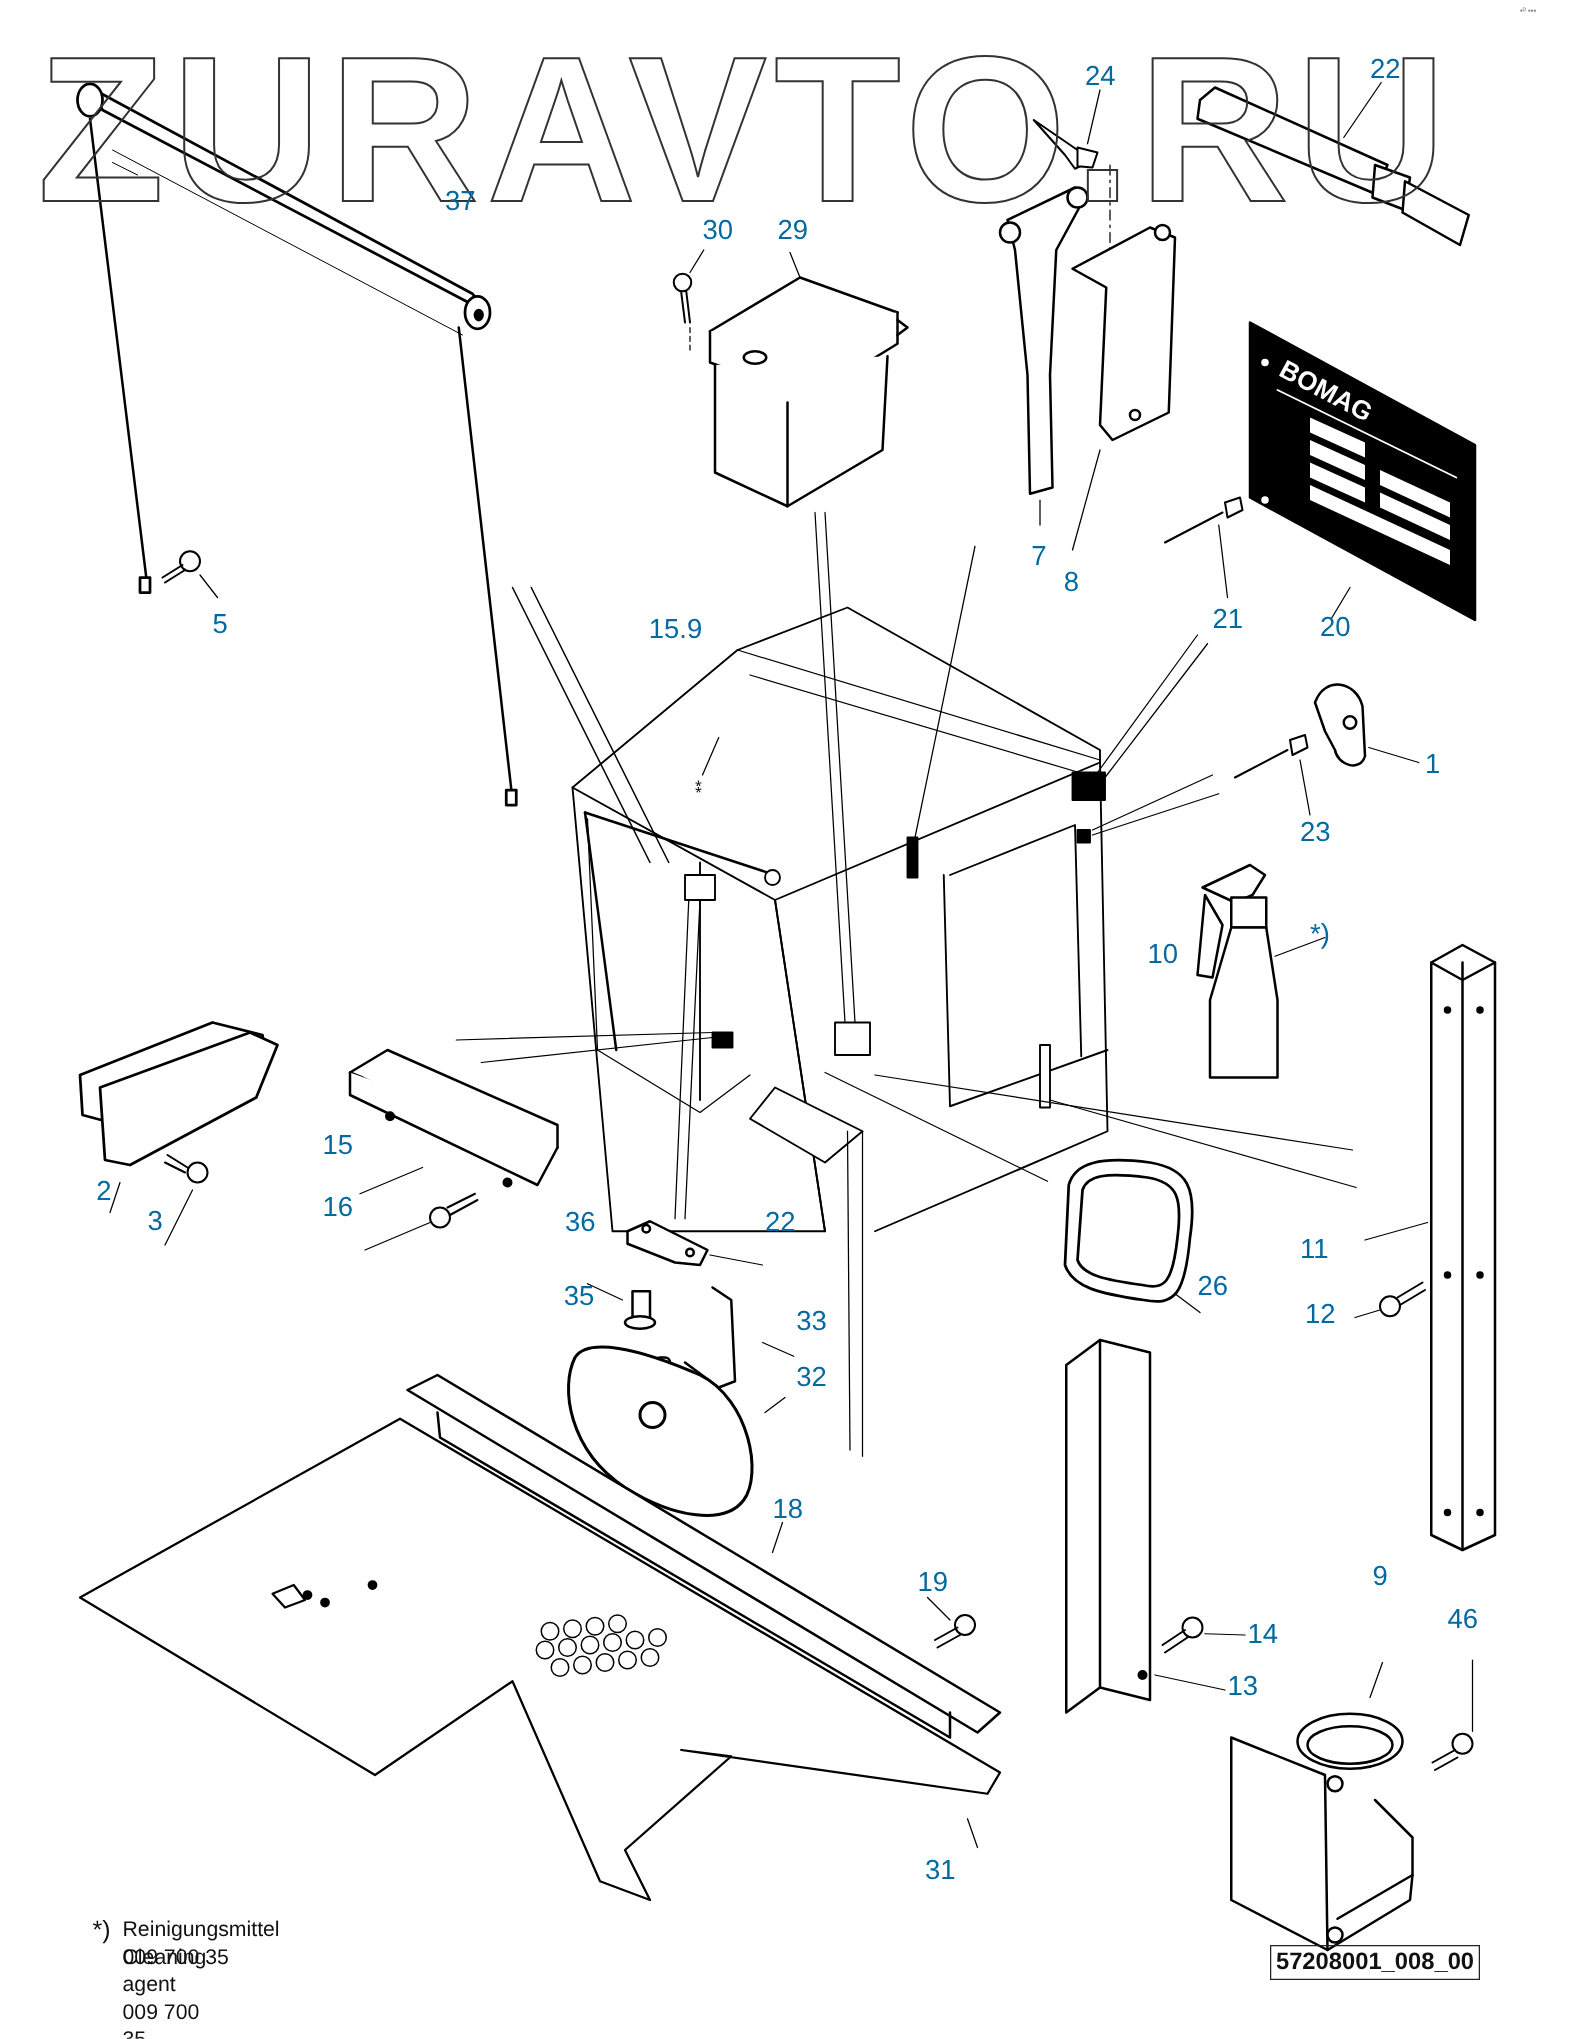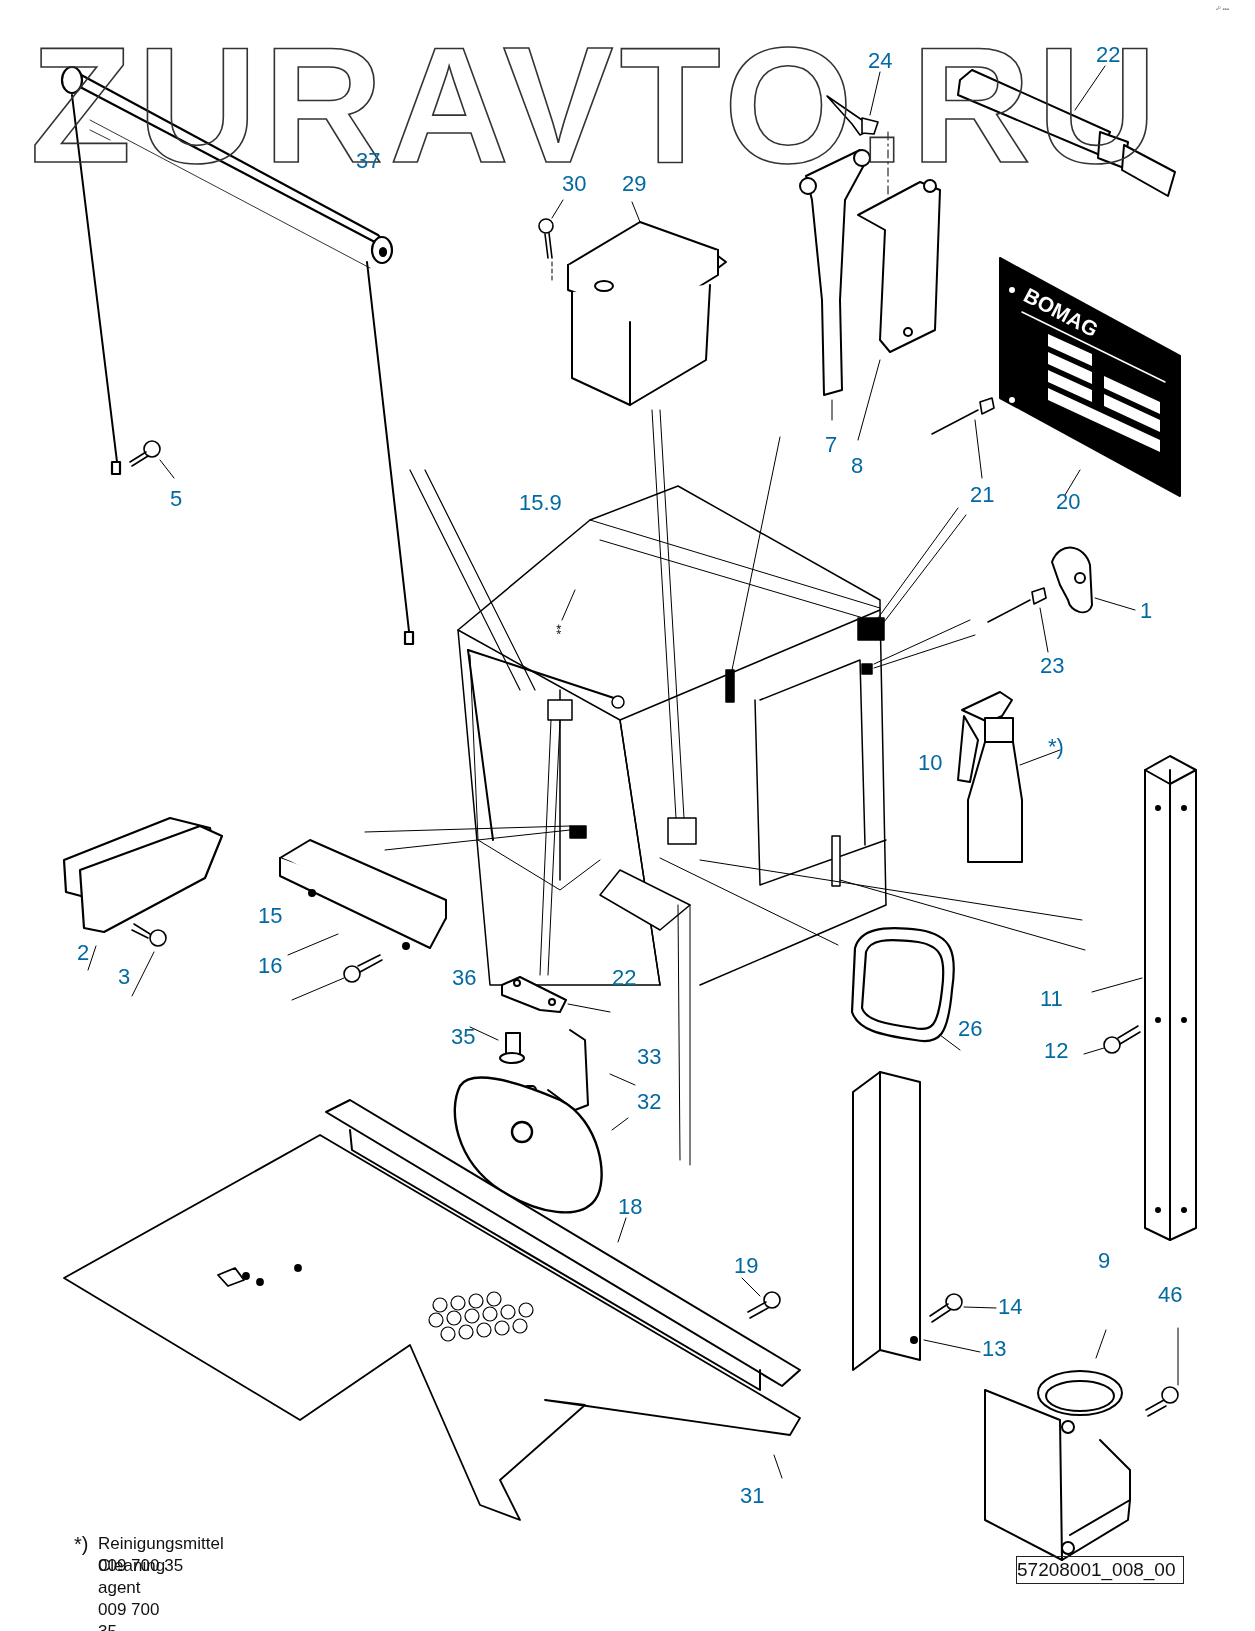--- a/index.html
+++ b/index.html
@@ -5,21 +5,21 @@
   html, body { margin:0; padding:0; background:#ffffff; }
   body { width:1255px; height:1631px; position:relative; overflow:hidden; font-family:"Liberation Sans", sans-serif; color:#000; }
   #canvas { position:absolute; left:0; top:0; width:1255px; height:1631px; }
   .lbl { position:absolute; font-size:22px; line-height:1; color:#0369a1; white-space:nowrap; }
   .watermark { position:absolute; left:30px; top:22px; font-size:166px; font-weight:700; letter-spacing:6px; color:transparent; -webkit-text-stroke:1.6px #333; line-height:1; white-space:nowrap; font-family:"Liberation Sans", sans-serif; }
   .tiny { position:absolute; left:1216px; top:6px; font-size:6px; color:#777; }
   .footnote { position:absolute; left:74px; top:1533px; font-size:17px; line-height:22px; color:#111; }
   .footnote .star { position:absolute; left:0; top:0; font-size:20px; }
   .footnote .l1 { position:absolute; left:24px; top:0; }
   .footnote .l2 { position:absolute; left:24px; top:22px; }
-  .docid { position:absolute; left:1016px; top:1556px; width:166px; height:26px; border:1.5px solid #222; font-size:19px; line-height:26px; color:#111; }
+  .docid { position:absolute; left:1016px; top:1556px; width:166px; height:26px; border:1.5px solid #222; font-size:19px; line-height:26px; text-align:center; color:#111;font-weight:bold; }
   .plate-text { font-family:"Liberation Sans", sans-serif; font-weight:700; }
 </style>
 </head>
 <body>
 
 <svg id="canvas" viewBox="0 0 1255 1631" xmlns="http://www.w3.org/2000/svg" fill="none" stroke="#000" stroke-linecap="round" stroke-linejoin="round">
 
   <g stroke-width="2.2">
     <path d="M72 70 L378 235 L390 250 L82 88 Z" fill="#fff"></path>
     <ellipse cx="72" cy="80" rx="10" ry="13" fill="#fff"></ellipse>

